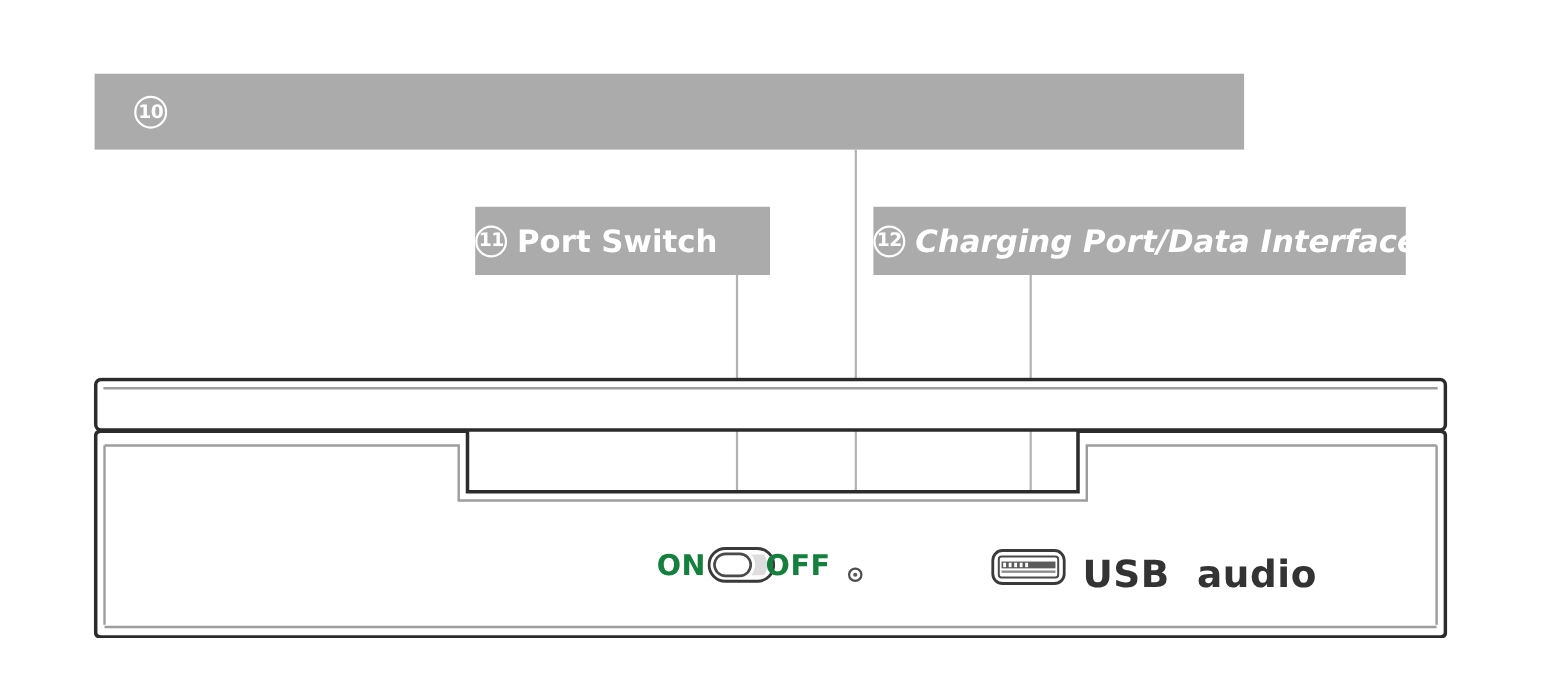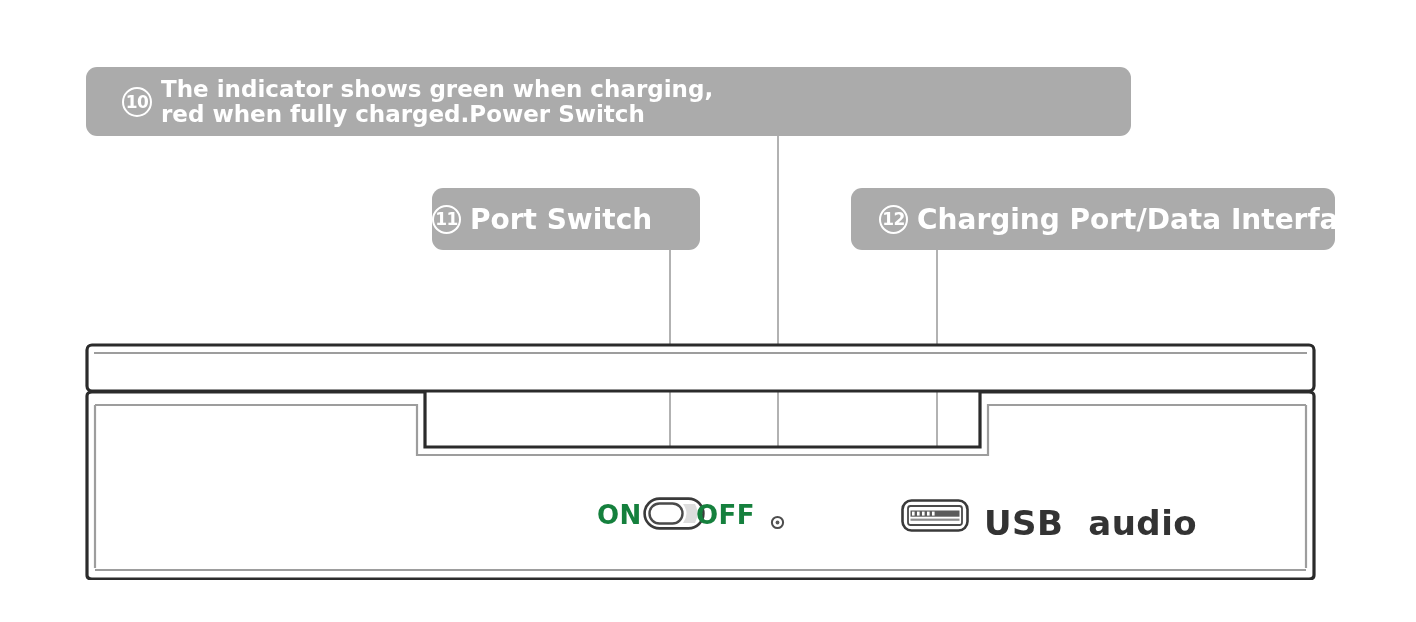--- a/index.html
+++ b/index.html
@@ -20,21 +20,20 @@
   }
 
   
   .callout {
     position: absolute;
     background: #ababab;
     display: flex;
     align-items: center;
     box-sizing: border-box;
     color: #ffffff;
-    border-radius: 11px;
   }
   .callout-num {
     display: inline-flex;
     align-items: center;
     justify-content: center;
     border: 2px solid #ffffff;
     border-radius: 50%;
     box-sizing: border-box;
     font-weight: 700;
     letter-spacing: -0.5px;
@@ -81,32 +80,31 @@
   }
   #callout-11 .callout-num {
     width: 29px; height: 29px;
     font-size: 17px;
     margin-right: 9px;
   }
   #callout-11 .callout-title { font-size: 28px; }
 
   
   #callout-12 {
-    left: 851px;
+    left: 794px;
     top: 188px;
     width: 484px;
     height: 62px;
-    padding-left: 28px;
   }
   #callout-12 .callout-num {
     width: 29px; height: 29px;
     font-size: 17px;
     margin-right: 9px;
   }
-  #callout-12 .callout-title { font-size: 28px; }
+  #callout-12 .callout-title { font-size: 28px; font-style: italic; }
 
   
   .leader-line {
     position: absolute;
     width: 2px;
     background: #b2b2b2;
   }
   .leader-dot {
     position: absolute;
     width: 21px;
@@ -157,22 +155,20 @@
   #led-indicator { left: 770px; top: 515px; }
   #usb-port      { left: 901px; top: 499px; }
 </style>
 </head>
 <body>
 
 <div id="stage">
 
   <div class="callout" id="callout-10">
     <span class="callout-num">10</span>
-    <span class="callout-desc">The indicator shows green when charging,
-red when fully charged.Power Switch</span>
   </div>
 
   <div class="callout" id="callout-11">
     <span class="callout-num">11</span>
     <span class="callout-title">Port Switch</span>
   </div>
 
   <div class="callout" id="callout-12">
     <span class="callout-num">12</span>
     <span class="callout-title">Charging Port/Data Interface</span>

